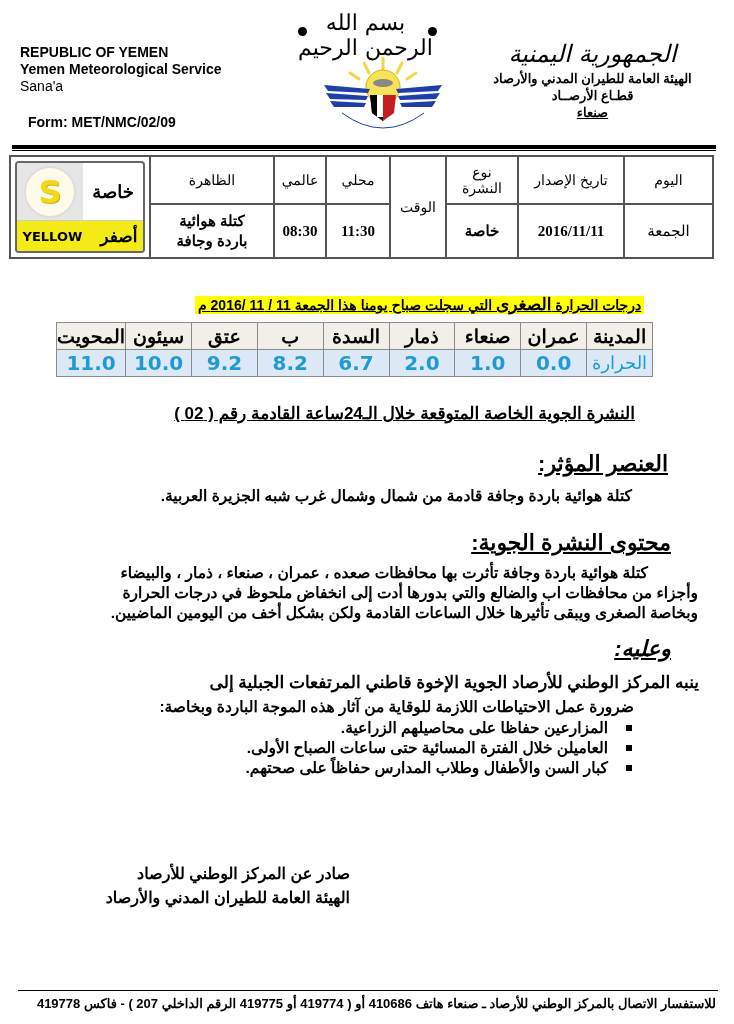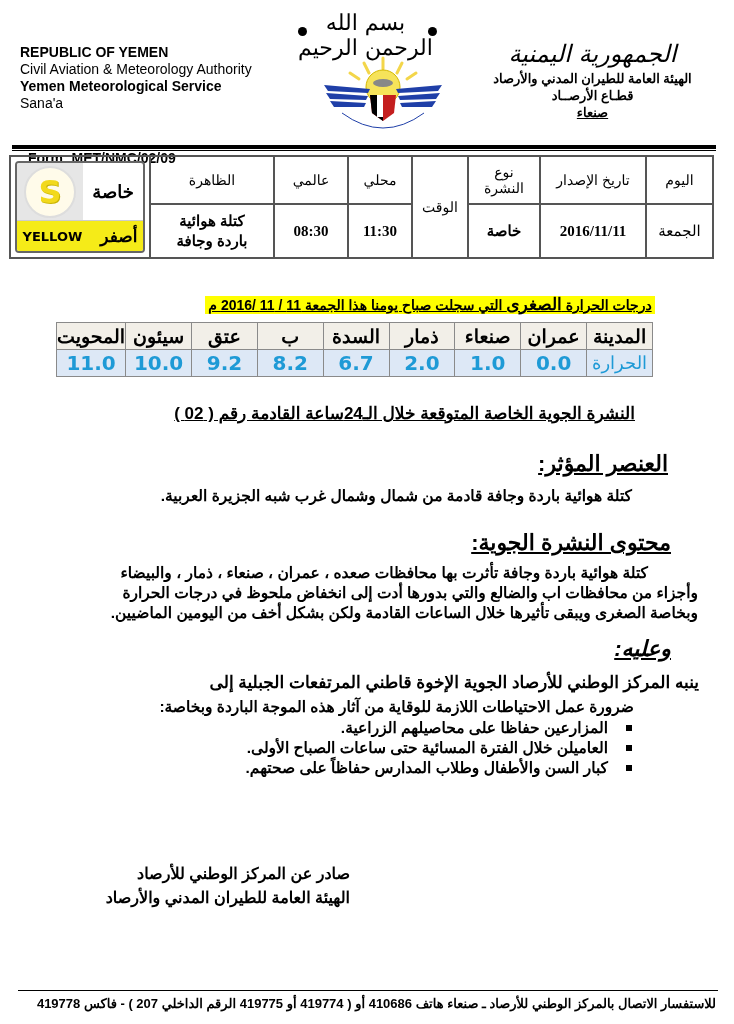--- a/index.html
+++ b/index.html
@@ -1,20 +1,20 @@
 <!DOCTYPE html>
 <html><head>
 <meta charset="utf-8">
 <style>
   * { box-sizing: border-box; margin: 0; padding: 0; }
   body { width: 734px; height: 1024px; background: #ffffff; position: relative; font-family: "Liberation Sans", sans-serif; color: #000; overflow: hidden; }
   .abs { position: absolute; }
   .en-hdr { left: 20px; top: 44px; width: 300px; text-align: left; line-height: 17px; font-size: 14px; }
   .en-hdr .b { font-weight: bold; }
-  .en-form { left: 28px; top: 114px; font-size: 14px; font-weight: bold; margin-top: 36px; }
+  .en-form { left: 28px; top: 114px; font-size: 14px; font-weight: bold; }
   .basmala { left: 298px; top: 10px; width: 135px; text-align: center; font-size: 22px; font-family: "DejaVu Serif", serif; direction: rtl; }
   .bullet { width: 9px; height: 9px; border-radius: 50%; background: #000; top: 27px; }
   .logo { left: 322px; top: 55px; width: 122px; height: 80px; }
   .ar-hdr { left: 470px; top: 38px; width: 245px; text-align: center; direction: rtl; }
   .ar-hdr .calli { font-family: "DejaVu Serif", serif; font-size: 24px; font-style: italic; line-height: 32px; }
   .ar-hdr .l { font-size: 13px; font-weight: bold; line-height: 17px; }
   .ar-hdr .u { text-decoration: underline; }
   .dbl-rule { left: 12px; top: 145px; width: 704px; height: 6px; border-top: 4px solid #000; border-bottom: 1.5px solid #000; }
   
   .info { left: 9px; top: 155px; width: 705px; height: 104px; border: 2px solid #555; display: flex; direction: ltr; }
@@ -27,21 +27,21 @@
   .badge-bottom { height: 31px; background: #f5eb18; display: flex; align-items: center; justify-content: center; gap: 18px; font-weight: bold; border-top: 1px solid #ccc; }
   .badge-bottom .en { font-size: 13px; font-family: "DejaVu Sans", sans-serif; }
   .badge-bottom .ar { font-size: 17px; }
   .col { display: flex; flex-direction: column; border-right: 2px solid #555; }
   .col:last-child { border-right: none; }
   .col .h { height: 48px; border-bottom: 2px solid #555; display: flex; align-items: center; justify-content: center; font-size: 14px; text-align: center; direction: rtl; line-height: 16px; }
   .col .v { flex: 1; display: flex; align-items: center; justify-content: center; font-size: 15px; font-weight: bold; text-align: center; direction: rtl; line-height: 20px; font-family: "Liberation Serif", serif; }
   .col .v.ar { font-family: "Liberation Sans", sans-serif; }
   .col-merged { display: flex; align-items: center; justify-content: center; font-size: 14px; border-right: 2px solid #555; direction: rtl; }
   
-  .temp-title { left: 195px; top: 294px; width: 470px; text-align: center; direction: rtl; font-size: 14px; font-weight: bold; text-decoration: underline; }
+  .temp-title { left: 195px; top: 294px; width: 470px; text-align: left; direction: rtl; font-size: 14px; font-weight: bold; text-decoration: underline; }
   .temp-title span.hl { background: #ffff00; padding: 1px 3px; }
   .temp-title .big { font-size: 17px; }
   .temp-tbl { left: 56px; top: 322px; width: 597px; border-collapse: collapse; direction: rtl; }
   .temp-tbl td { border: 1px solid #8a8a8a; text-align: center; height: 27px; width: 66px; }
   .temp-tbl .hrow td { background: #f2efe8; font-size: 19px; font-weight: bold; }
   .temp-tbl .vrow td { background: #dde8f6; color: #1e9ad6; font-size: 20px; font-weight: bold; font-family: "DejaVu Sans", sans-serif; }
   .temp-tbl .vrow td.lbl { font-family: "Liberation Sans", sans-serif; font-weight: normal; font-size: 18px; }
   .bulletin-title { left: 95px; top: 403px; width: 540px; text-align: right; direction: rtl; font-size: 17px; font-weight: bold; text-decoration: underline; }
   .sec-h { font-size: 22px; font-weight: bold; text-decoration: underline; direction: rtl; text-align: right; }
   .body-text { direction: rtl; text-align: right; font-size: 15.5px; font-weight: bold; line-height: 20px; }
@@ -58,21 +58,20 @@
   .list li::before { content: ""; position: absolute; right: 2px; top: 7px; width: 6px; height: 6px; background: #000; }
   .sign { left: 50px; top: 862px; width: 300px; direction: rtl; text-align: right; font-size: 16px; font-weight: bold; line-height: 24px; }
   .foot-rule { left: 18px; top: 990px; width: 700px; border-top: 1.5px solid #000; }
   .footer { left: 24px; top: 996px; width: 692px; direction: rtl; text-align: right; font-size: 13px; font-weight: bold; white-space: nowrap; }
 </style>
 </head>
 <body>
 
 <div class="abs en-hdr">
   <div class="b">REPUBLIC OF  YEMEN</div>
-  <div>Civil Aviation &amp; Meteorology Authority</div>
   <div class="b">Yemen Meteorological Service</div>
   <div>Sana'a</div>
 </div>
 <div class="abs en-form">Form: MET/NMC/02/09</div>
 
 <div class="abs bullet" style="left:298px"></div>
 <div class="abs basmala">بسم الله الرحمن الرحيم</div>
 <div class="abs bullet" style="left:428px"></div>
 
 <div class="abs logo">
@@ -122,21 +121,21 @@
       <div class="badge-bottom">
         <span class="en">YELLOW</span>
         <span class="ar">أصفر</span>
       </div>
     </div>
   </div>
   <div class="col" style="width:124px">
     <div class="h">الظاهرة</div>
     <div class="v ar" style="padding:0 12px">كتلة هوائية باردة وجافة</div>
   </div>
-  <div class="col" style="width:74px">
+  <div class="col" style="width:52px">
     <div class="h">عالمي</div>
     <div class="v">08:30</div>
   </div>
   <div class="col" style="width:64px">
     <div class="h">محلي</div>
     <div class="v">11:30</div>
   </div>
   <div class="col-merged" style="width:56px">الوقت</div>
   <div class="col" style="width:72px">
     <div class="h" style="padding:16px 14px">نوع النشرة</div>

